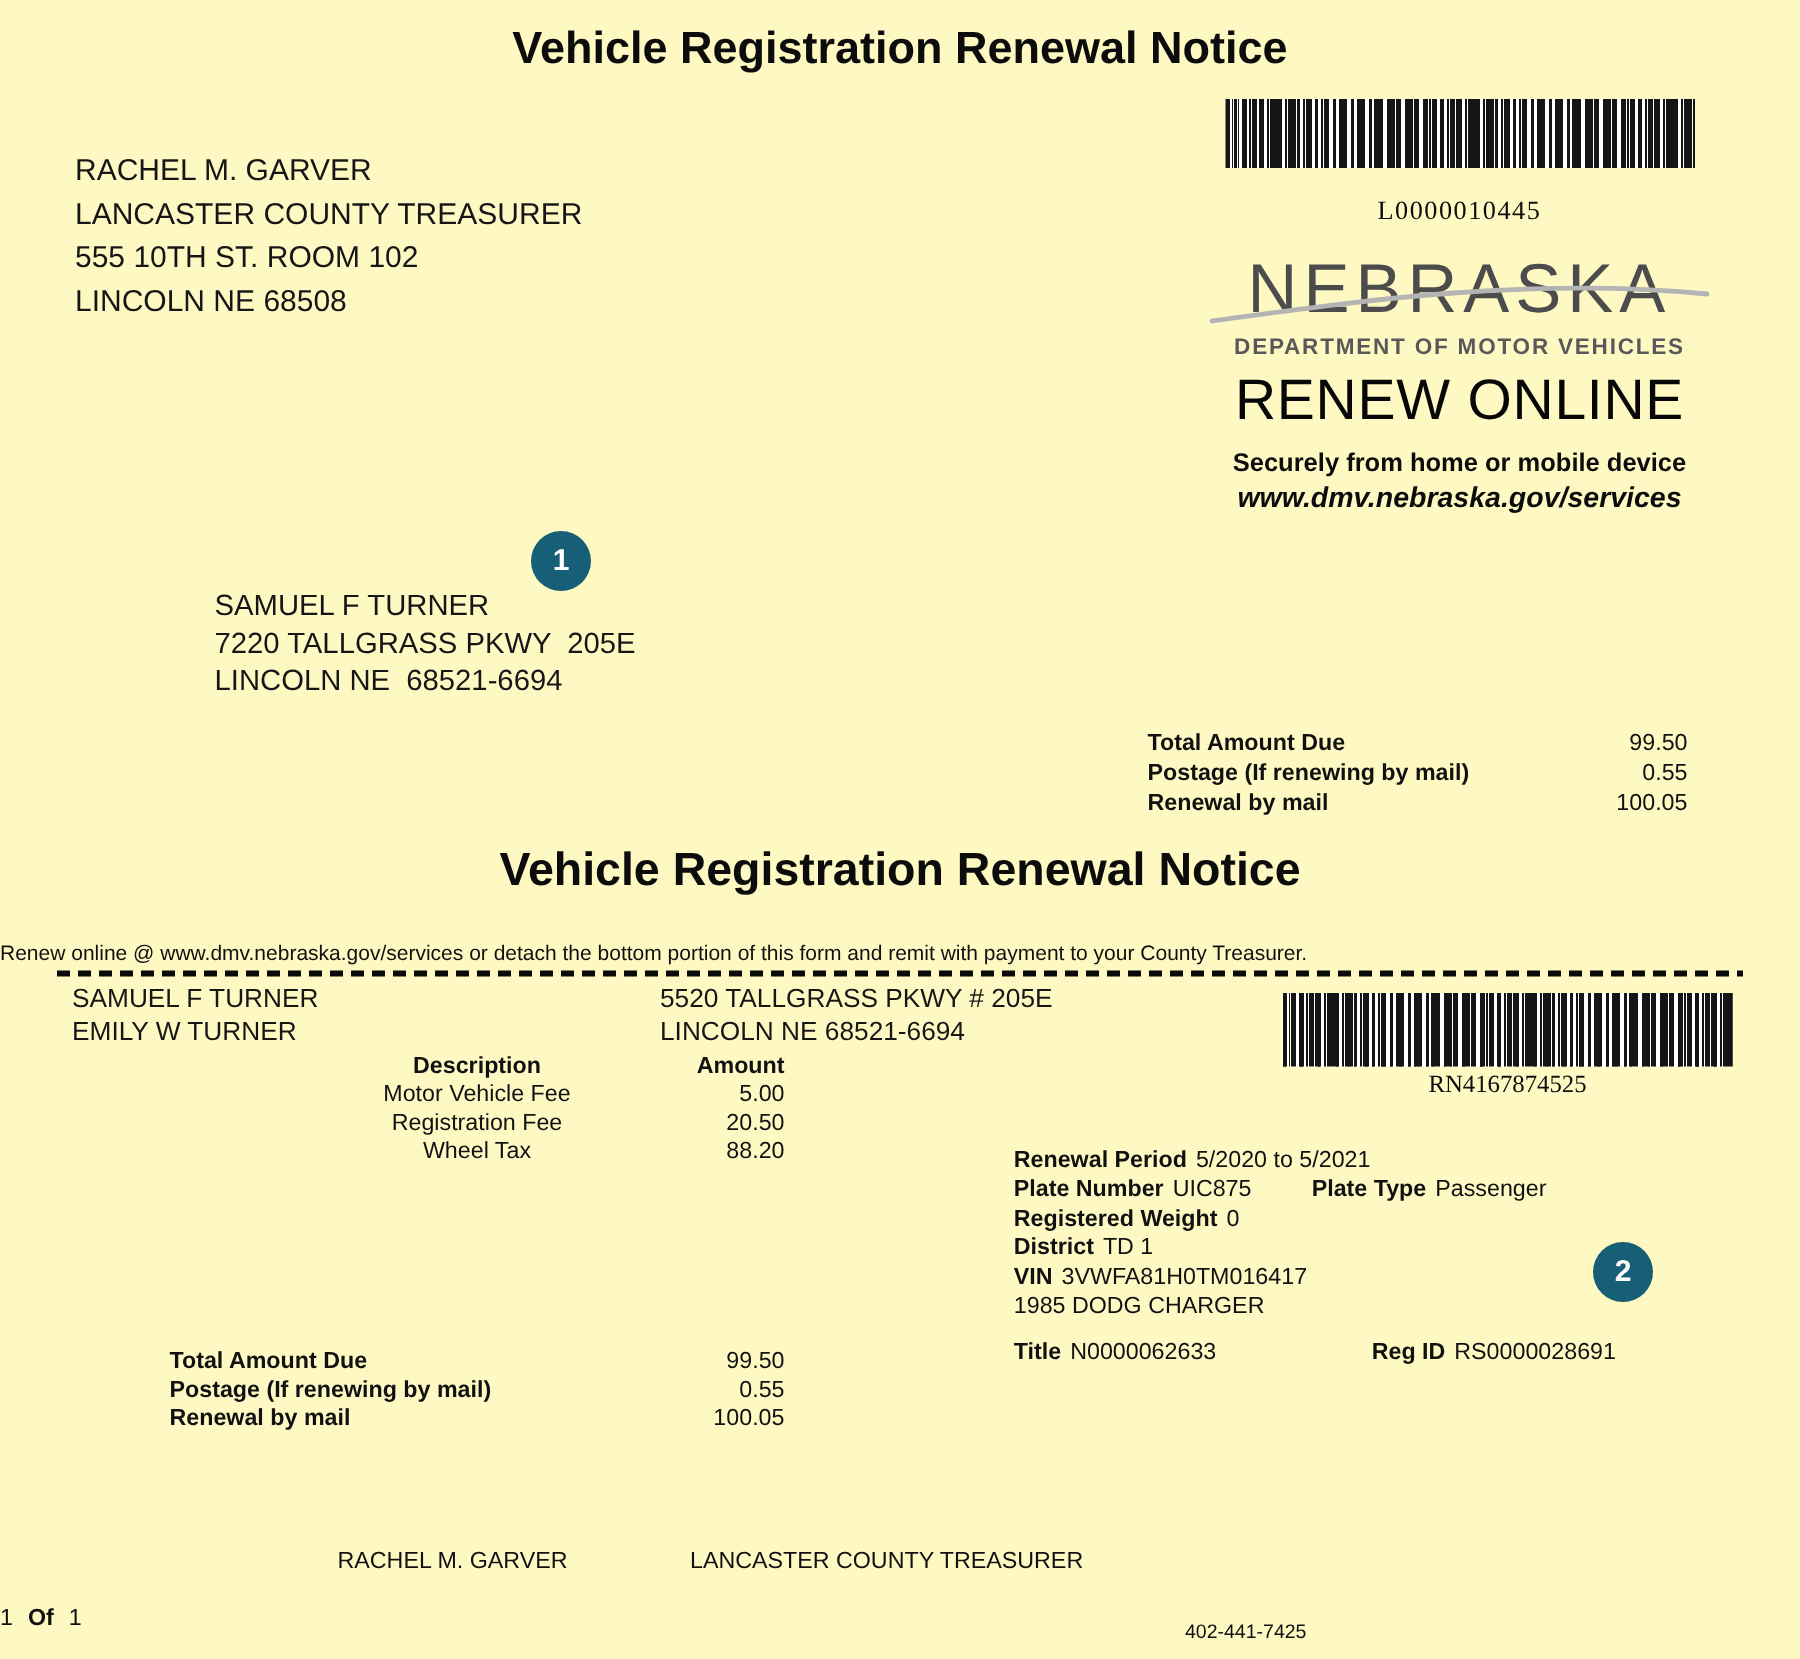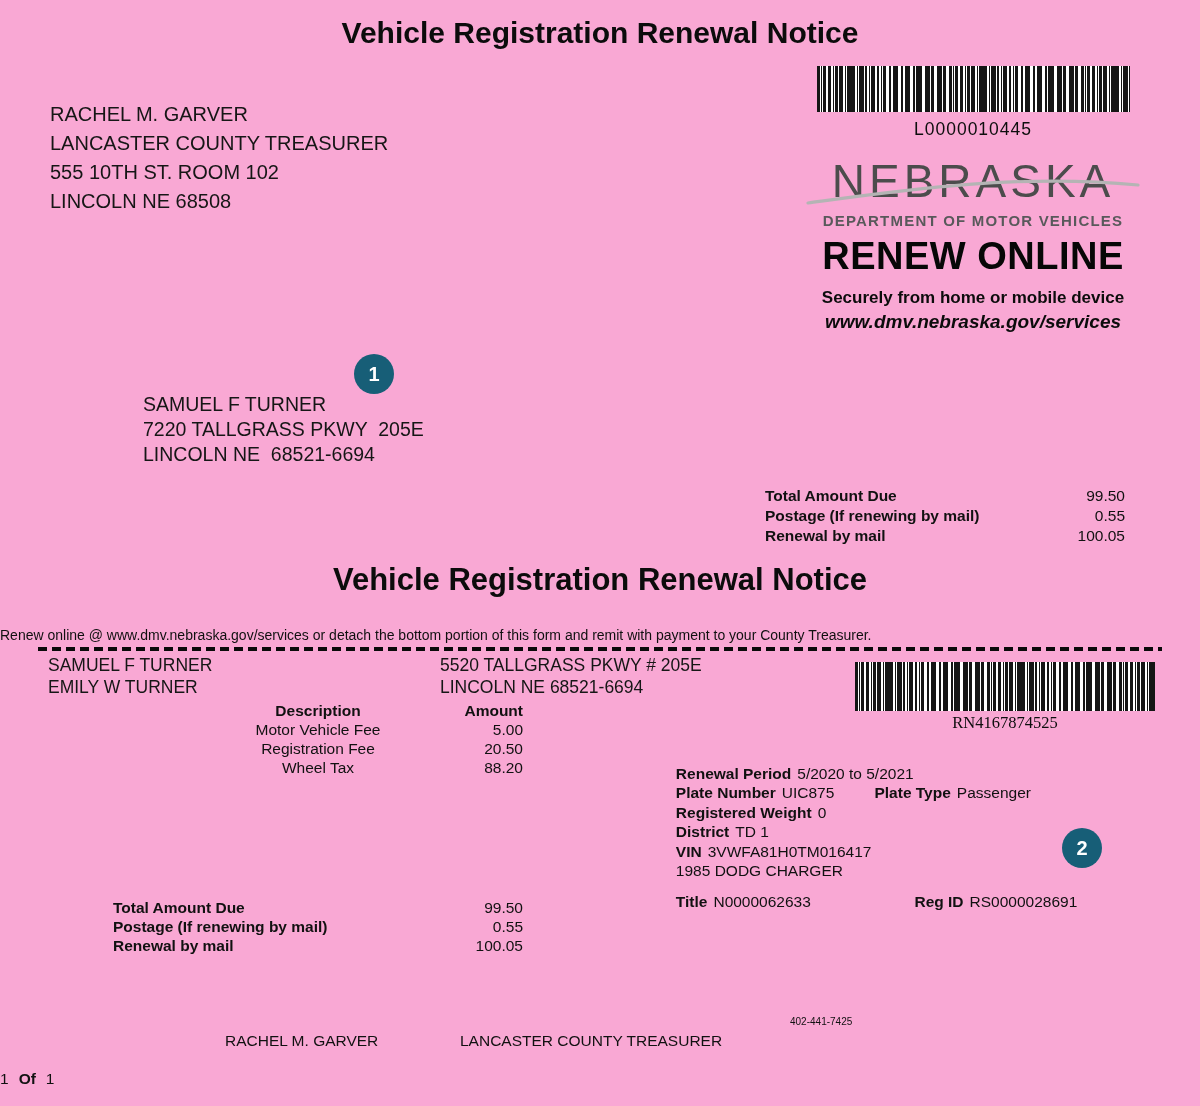--- a/index.html
+++ b/index.html
@@ -1,18 +1,18 @@
 <!DOCTYPE html>
 <html><head>
 <meta charset="utf-8">
 <style>
   * { margin:0; padding:0; box-sizing:border-box; }
   html,body { background:#ffffff; }
   body { font-family:"Liberation Sans", sans-serif; color:#111; }
-  .page { position:relative; width:1200px; height:1106px; background:#f9a8d4; overflow:hidden; }
+  .page { position:relative; width:1200px; height:1106px; background:#fef9c3; overflow:hidden; }
 
   .abs { position:absolute; }
 
   
   .doc-title { left:0; width:1200px; text-align:center; font-weight:bold; color:#0c0c0c; }
   .doc-title.top { top:16px; font-size:30px; }
   .doc-title.bottom { top:562px; font-size:31px; }
 
   
   .addr-line { white-space:pre; color:#161616; }
@@ -20,26 +20,26 @@
   .registrant-addr { left:143px; top:392px; font-size:19.5px; line-height:25px; }
 
   
   .dmv-panel { left:812px; top:66px; width:322px; text-align:center; }
   .barcode { background-image:
       repeating-linear-gradient(90deg,#151515 0 2px, transparent 2px 6px),
       repeating-linear-gradient(90deg,#151515 0 1px, transparent 1px 4px),
       repeating-linear-gradient(90deg,#151515 0 3px, transparent 3px 11px);
     background-color:#fff; }
   .barcode.top-bc { width:313px; height:46px; margin:0 auto; }
-  .barcode-value { font-size:17.5px; letter-spacing:1px; color:#0e0e0e; margin-top:7px; }
+  .barcode-value { font-size:17.5px; letter-spacing:1px; color:#0e0e0e; margin-top:18px;font-family:Liberation Serif, serif; }
   .neb-logo-wrap { position:relative; margin-top:17px; height:52px; }
   .neb-wordmark { font-size:46px; letter-spacing:4px; color:#4c4c4c; line-height:48px; }
   .neb-swoosh { position:absolute; left:-6px; top:0; width:334px; height:58px; }
   .dept-label { margin-top:3px; font-size:15px; font-weight:bold; letter-spacing:1.2px; color:#59595b; }
-  .renew-headline { margin-top:6px; font-size:38px; font-weight:bold; letter-spacing:0.5px; color:#070707; }
+  .renew-headline { margin-top:6px; font-size:38px; font-weight:normal; letter-spacing:0.5px; color:#070707; }
   .tagline { margin-top:10px; font-size:17px; font-weight:bold; color:#0c0c0c; }
   .dmv-url { margin-top:3px; font-size:19px; font-weight:bold; font-style:italic; color:#0c0c0c; }
 
   
   .badge { width:40px; height:40px; border-radius:50%; color:#fff; font-weight:bold;
            font-size:20px; display:flex; align-items:center; justify-content:center; }
 
   
   .summary { font-size:15.5px; line-height:20px;margin-top:40px; }
   .summary .row { position:relative; height:20px; }
@@ -70,21 +70,21 @@
   .vehicle .row { position:relative; height:19.5px; white-space:pre; }
   .vehicle .lbl { font-weight:bold; }
   .vehicle .lbl + .val { margin-left:6px; }
   .vehicle .inline-2 { position:absolute; left:190px; top:0; }
   .vehicle .title-row { margin-top:11px; }
   .vehicle .regid-group { position:absolute; left:230px; top:0; }
 
   
   .footer-name { left:225px; top:1032px; font-size:15.5px; }
   .footer-title { left:460px; top:1032px; font-size:15.5px; }
-  .footer-phone { left:790px; top:1016px; font-size:10px; }
+  .footer-phone { left:790px; top:1080px; font-size:13px; }
   .page-count { left:0; top:1070px; width:1176px; text-align:left; font-size:15.5px; }
   .page-count .of { font-weight:bold; margin:0 10px; }
 </style>
 </head>
 <body>
 
 <div class="page">
 
   <div class="abs doc-title top">Vehicle Registration Renewal Notice</div>
 

